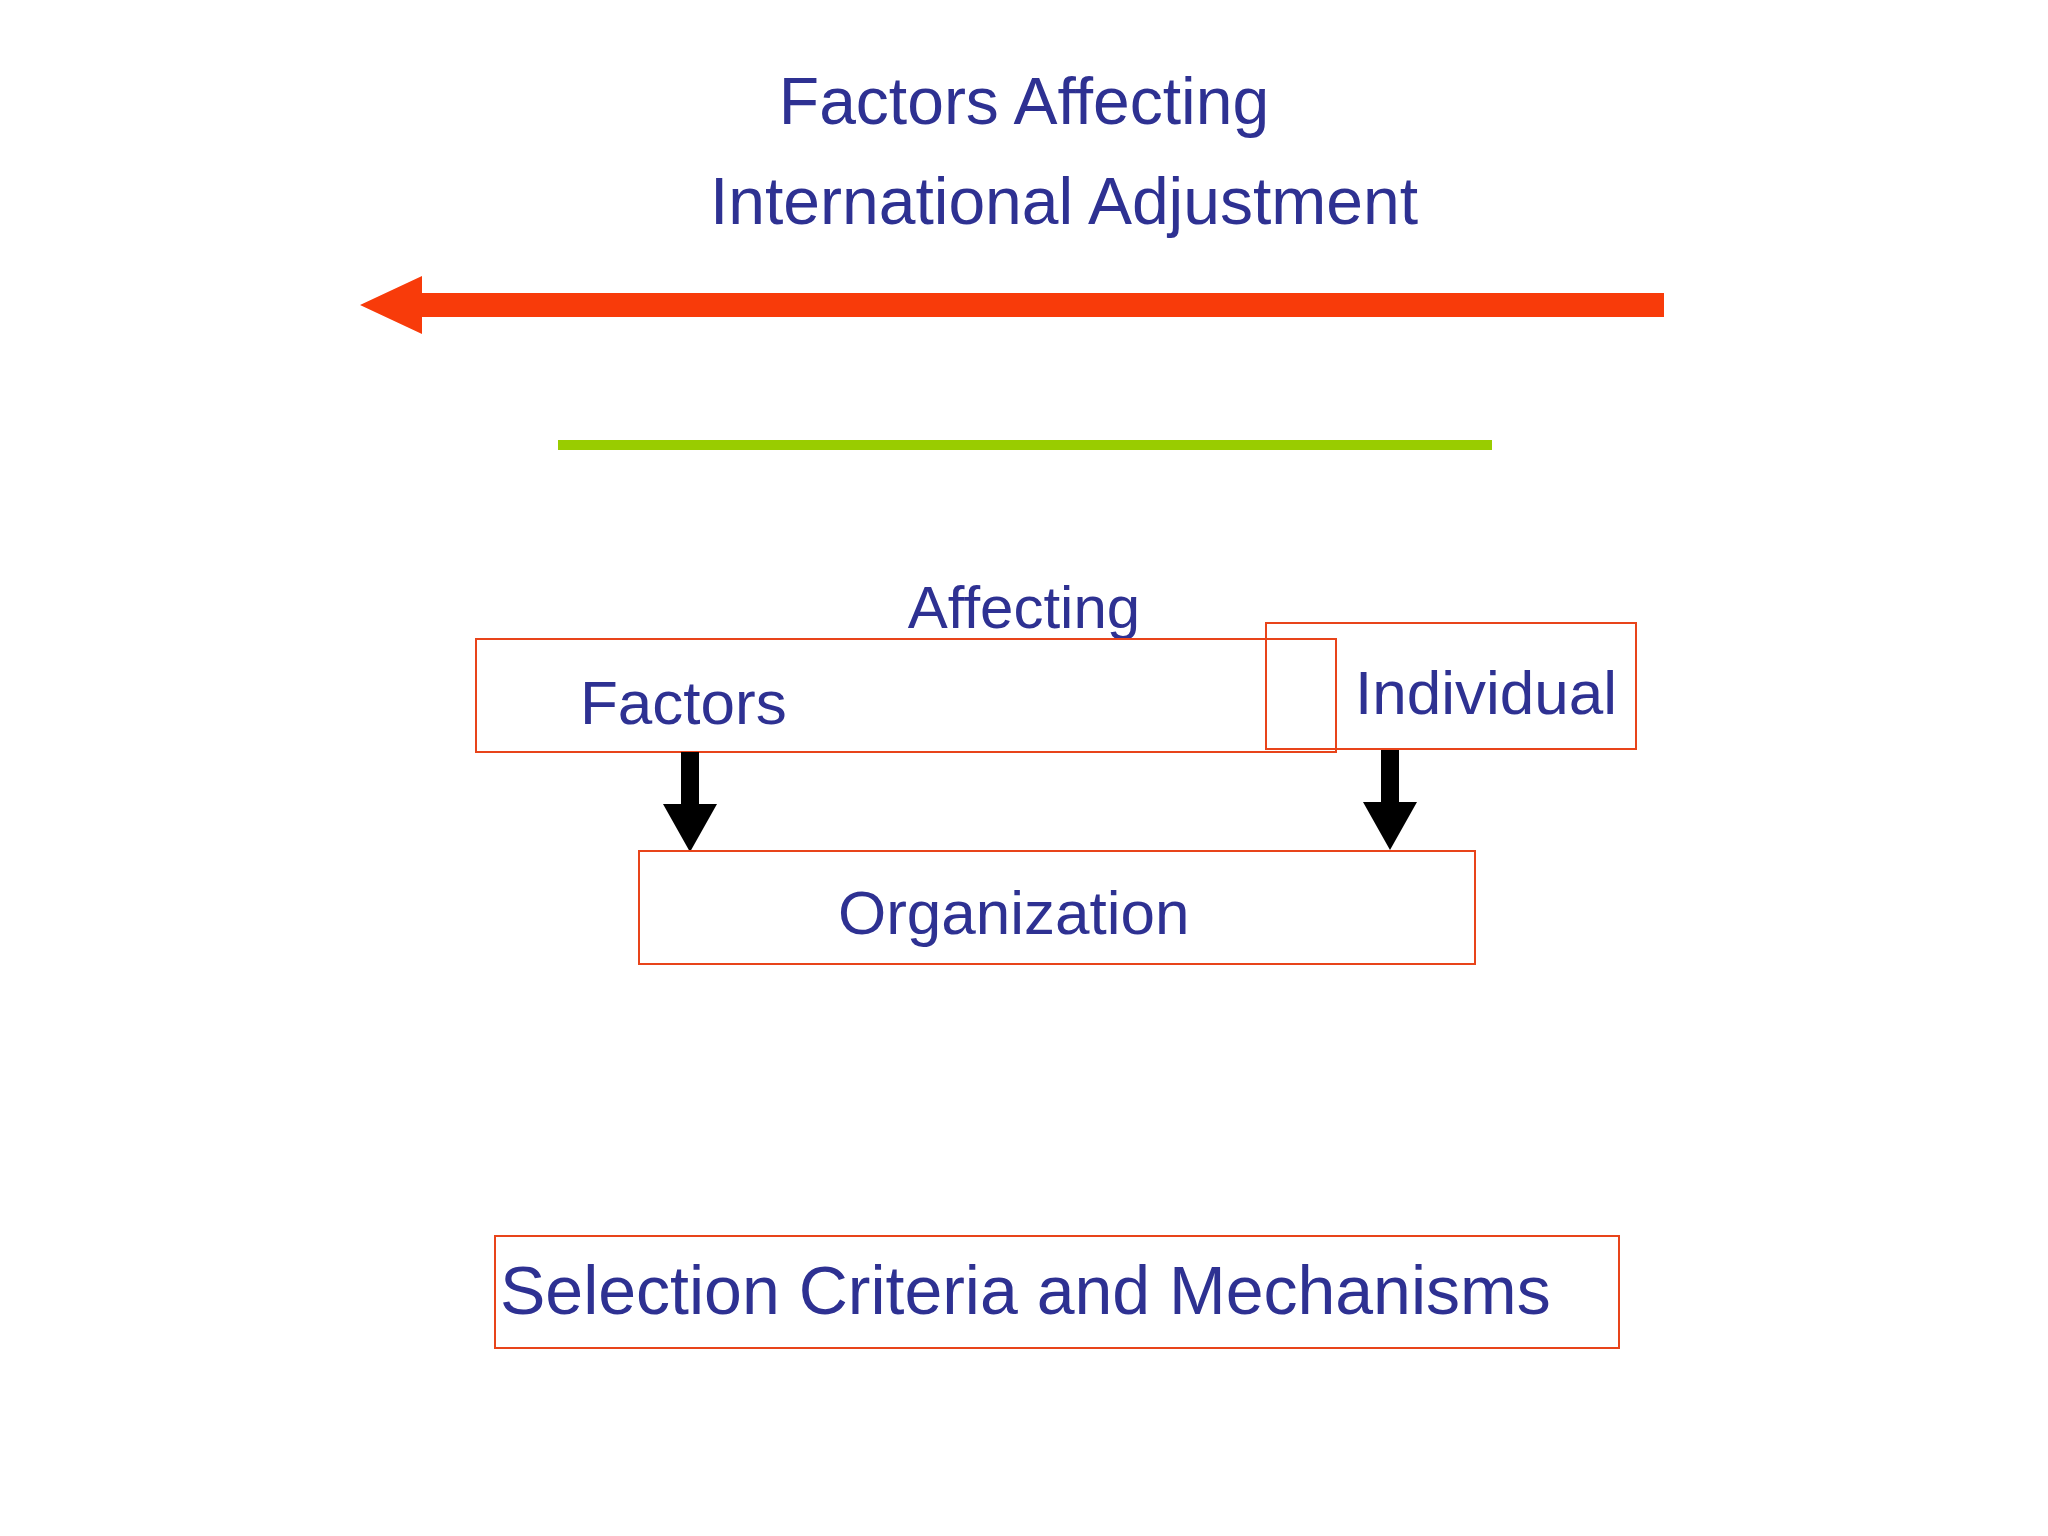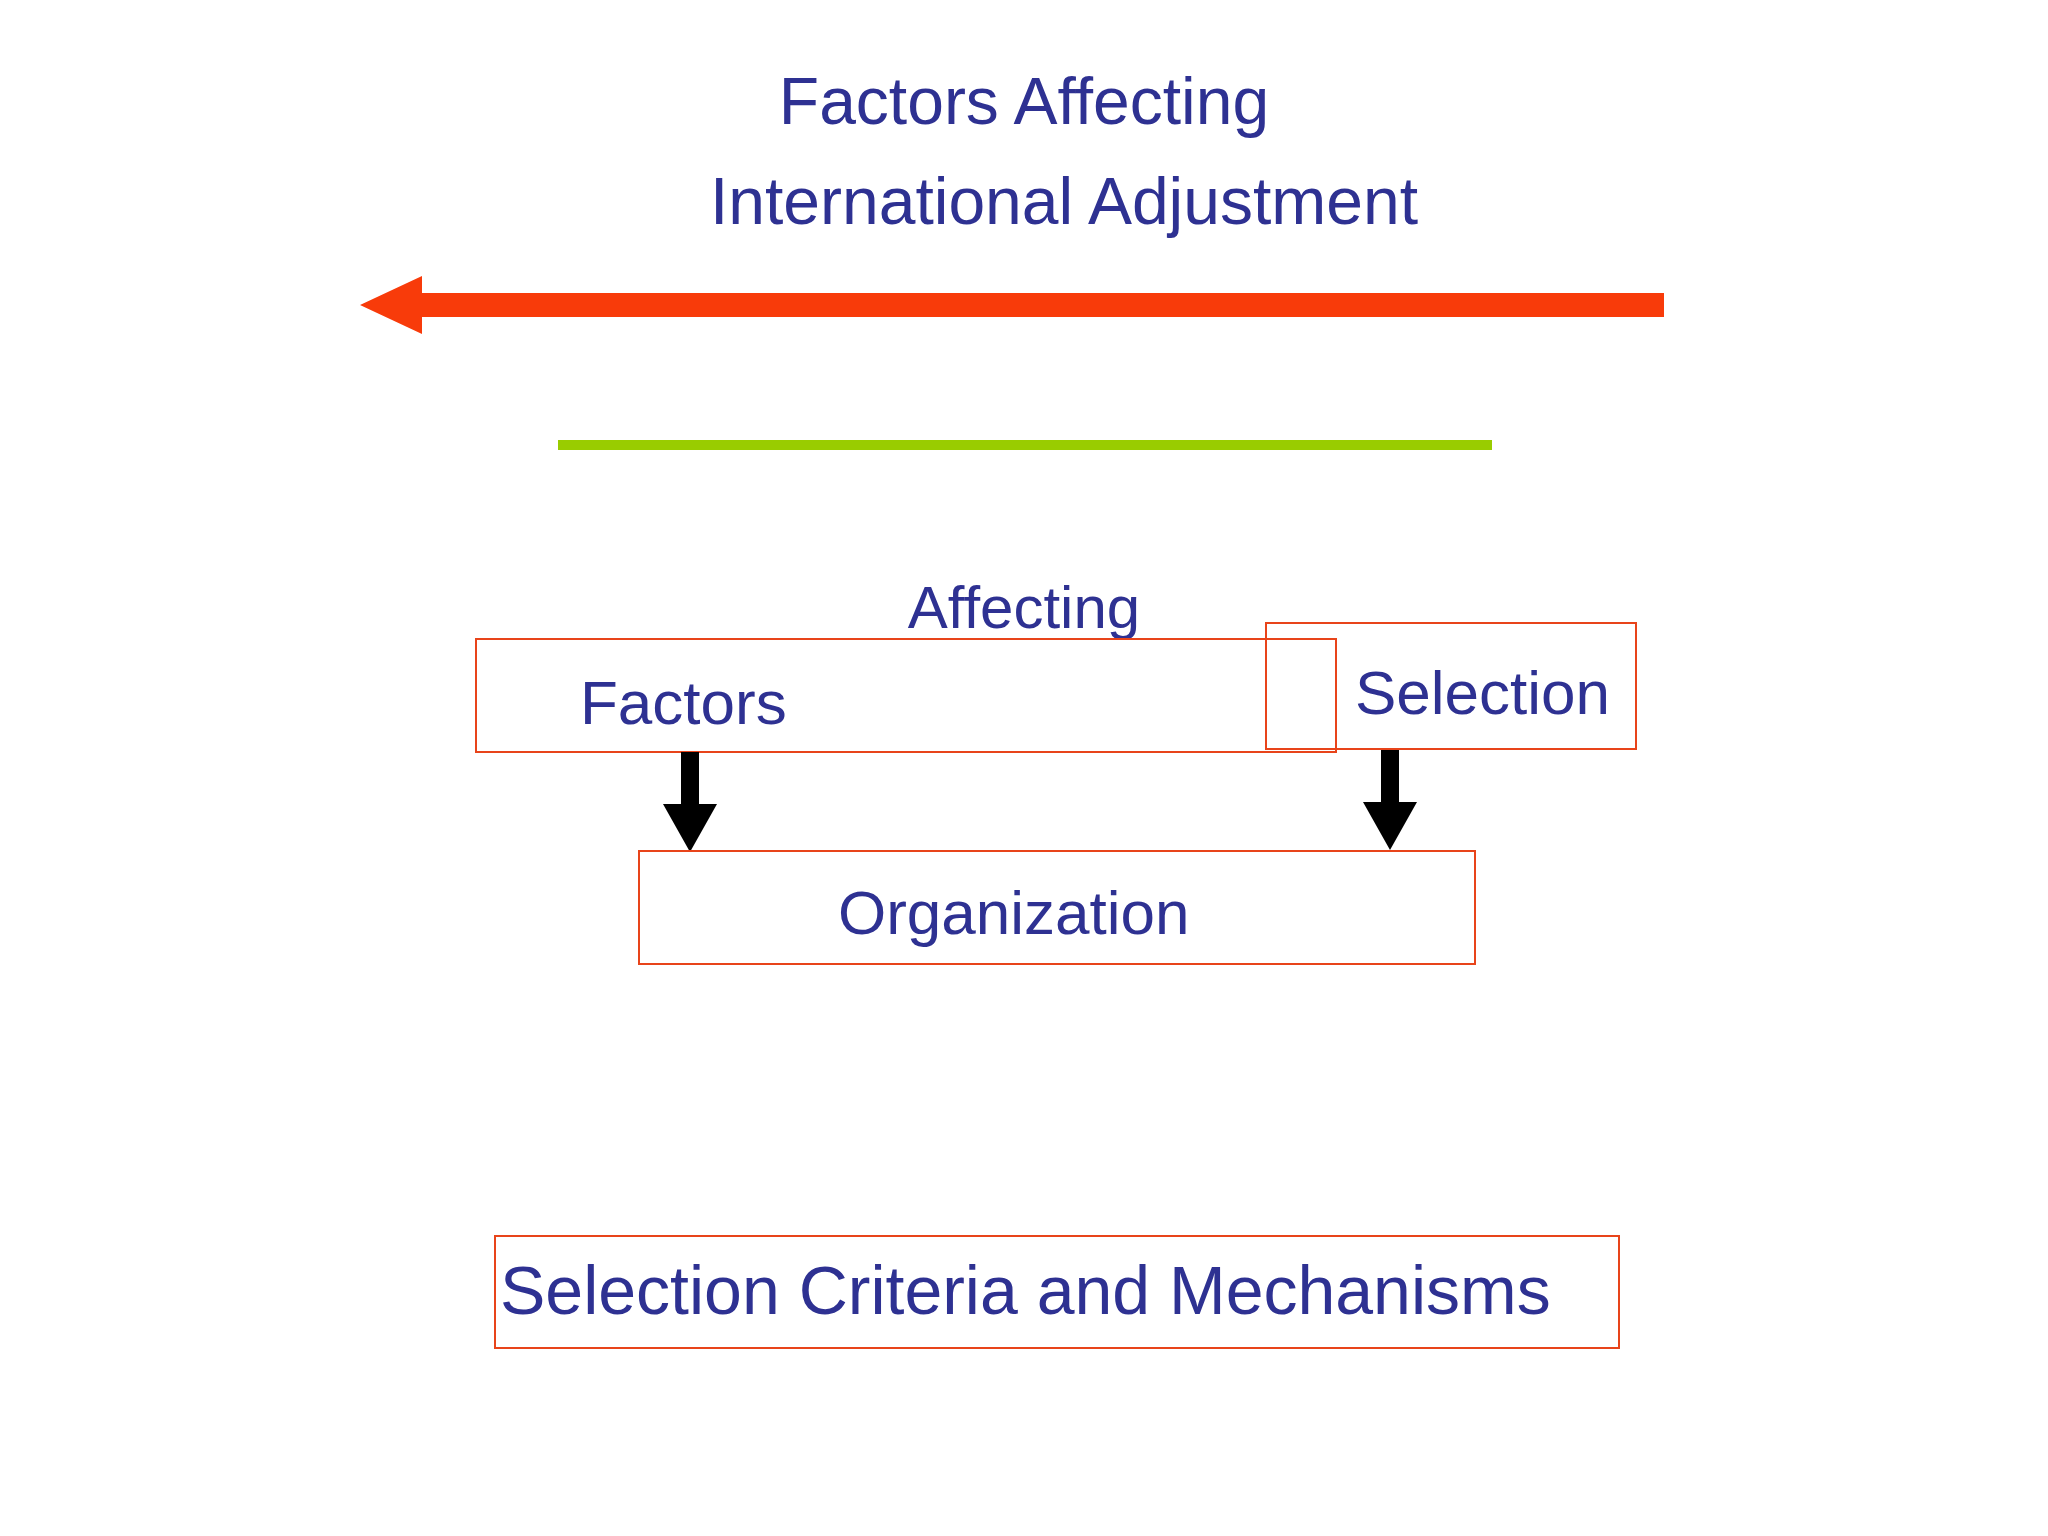--- a/index.html
+++ b/index.html
@@ -126,21 +126,21 @@
   </svg>
 
   <div id="preassign-underline"></div>
 
   <div class="txt" id="individual-label">Affecting</div>
 
   <div class="box" id="box-training"></div>
   <div class="box-label" id="label-training">Factors</div>
 
   <div class="box" id="box-experience"></div>
-  <div class="box-label" id="label-experience">Selection</div>
+  <div class="box-label" id="label-experience">Individual</div>
 
   <svg class="down-arrow" id="arrow-training" viewBox="0 0 70 100" preserveAspectRatio="none">
     <polygon points="26,0 44,0 44,52 62,52 35,100 8,52 26,52" fill="#000000"></polygon>
   </svg>
   <svg class="down-arrow" id="arrow-experience" viewBox="0 0 70 100" preserveAspectRatio="none">
     <polygon points="26,0 44,0 44,52 62,52 35,100 8,52 26,52" fill="#000000"></polygon>
   </svg>
 
   <div class="box" id="box-expectations"></div>
   <div class="box-label" id="label-expectations">Organization</div>

